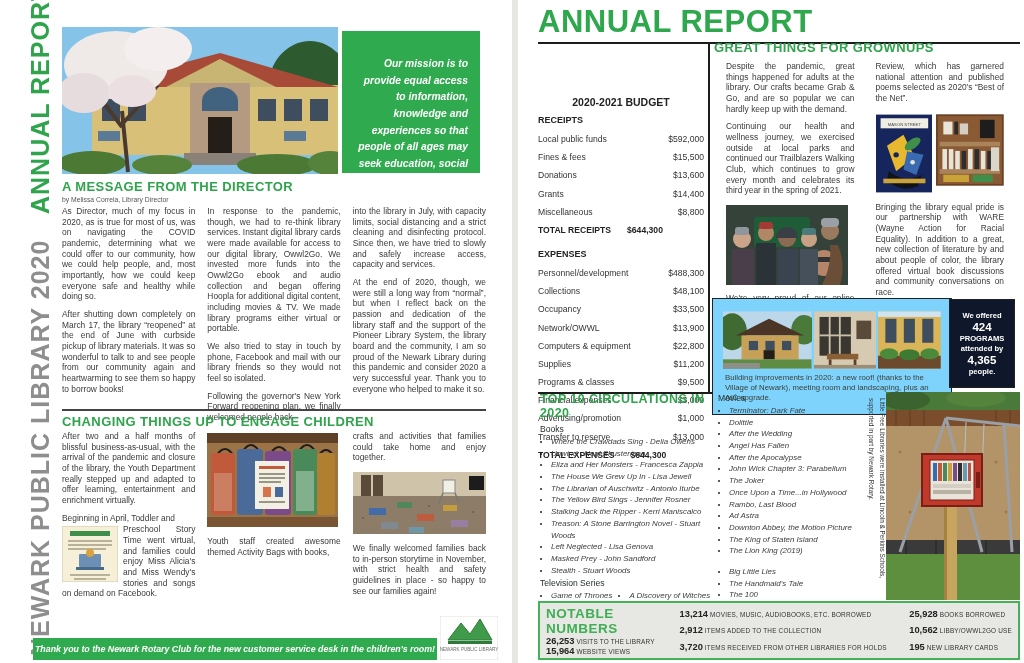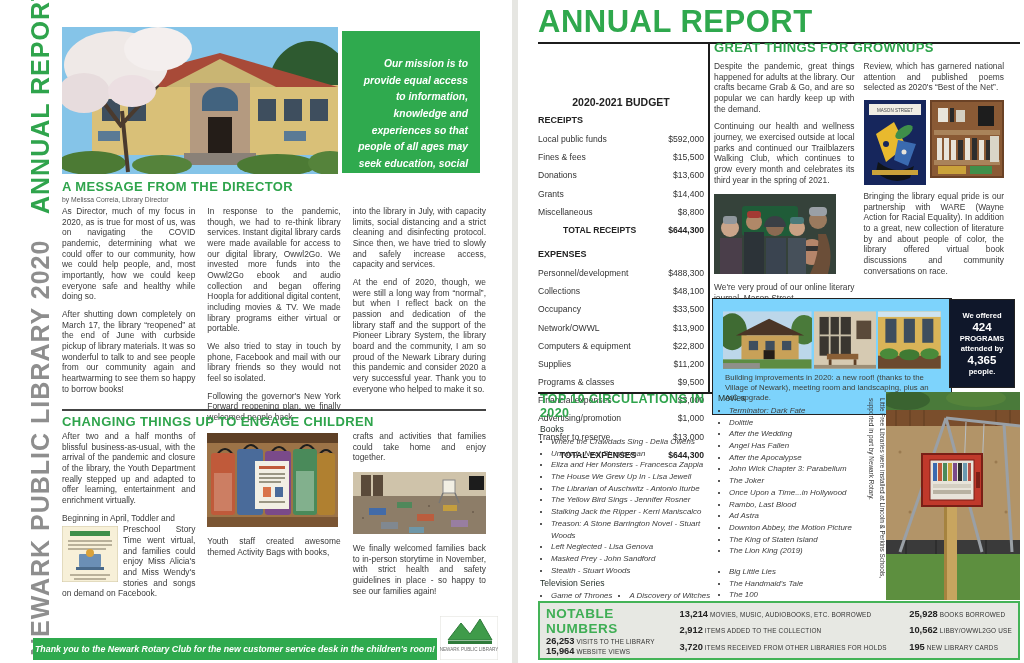--- a/index.html
+++ b/index.html
@@ -45,26 +45,26 @@
   .hline{position:absolute;height:2px;background:#1c1c1c;left:20px;width:482px;}
   .h1line{top:42px;} .h2line{top:392px;}
   .vline{position:absolute;left:190px;top:42px;width:2px;height:350px;background:#1c1c1c;}
 
   .budget{position:absolute;left:20px;top:48px;width:166px;margin-top:48px;}
   .b-title{text-align:center;font-size:10.5px;font-weight:bold;color:#222;margin-bottom:7px;}
   .b-sec{font-size:9px;font-weight:bold;color:#222;margin:4px 0 9px 0;}
   .b-sec.exp{margin-top:14px;}
   .brow{display:flex;justify-content:space-between;font-size:8.6px;color:#333;margin-bottom:8.2px;}
   .brow .bval{text-align:right;}
-  .brow.total{font-weight:bold;justify-content:flex-end;gap:32px;color:#222;}
+  .brow.total{font-weight:bold;justify-content:flex-start;gap:16px;color:#222;}
 
   .grownups{position:absolute;left:196px;top:40px;width:290px;}
   .g-h{position:static;margin:0 0 6px 0;font-size:13px;}
   .gcols{display:flex;gap:9px;}
-  .gcol{flex:1;min-width:0;}
+  .gcol{flex:1;min-width:0;margin-left:12px;}
   .gcol p{margin:0 0 7px 0;font-size:8.4px;line-height:1.27;text-align:justify;color:#3a3a3a;}
   .gphoto{margin:2px auto 4px auto;}
   .artrow{display:flex;gap:4px;margin:2px 0 6px 0;}
 
   .improve{position:absolute;left:194px;top:298px;width:240px;border:1px solid #222;
            background:#7dd3fc;padding:10px;box-sizing:border-box;}
   .iphotos{display:flex;gap:2px;}
   .icaption{font-size:7.8px;line-height:1.3;color:#3d3f39;padding:2px 2px 1px 2px;}
   .progbox{position:absolute;left:431px;top:299px;width:66px;height:89px;background:#0f172a;
            border:1.5px solid #222;box-sizing:border-box;color:#fff;text-align:center;

